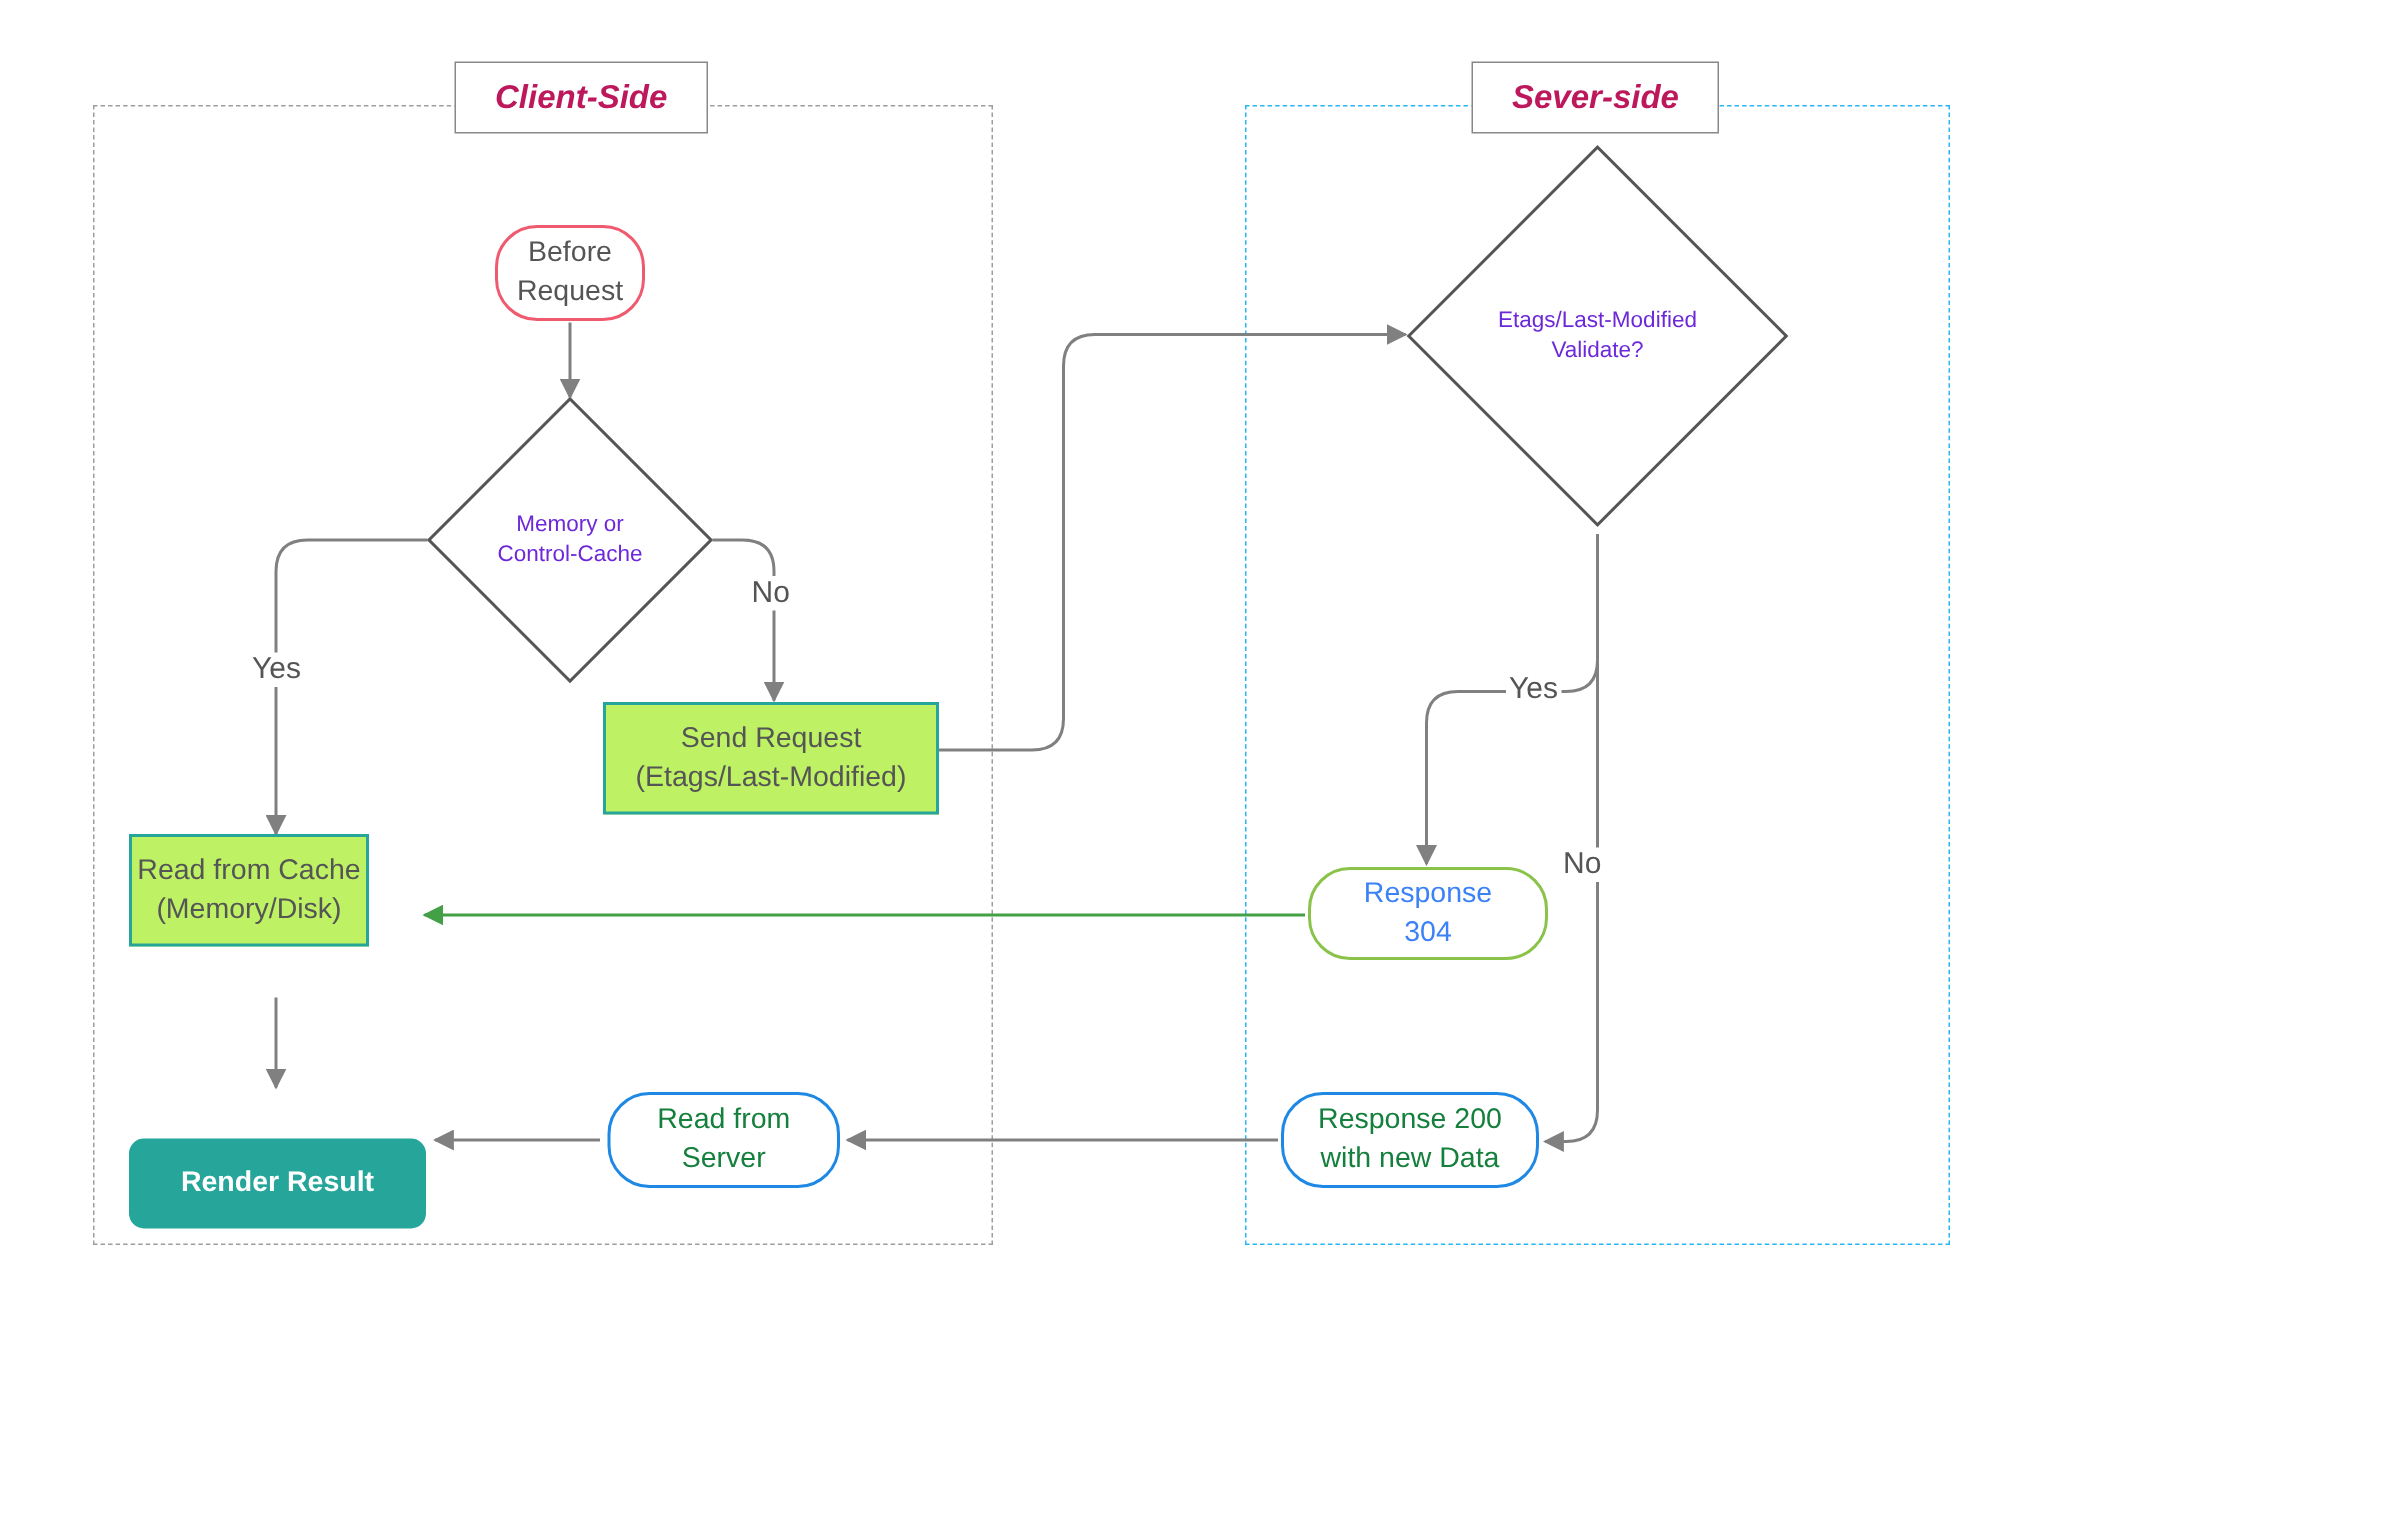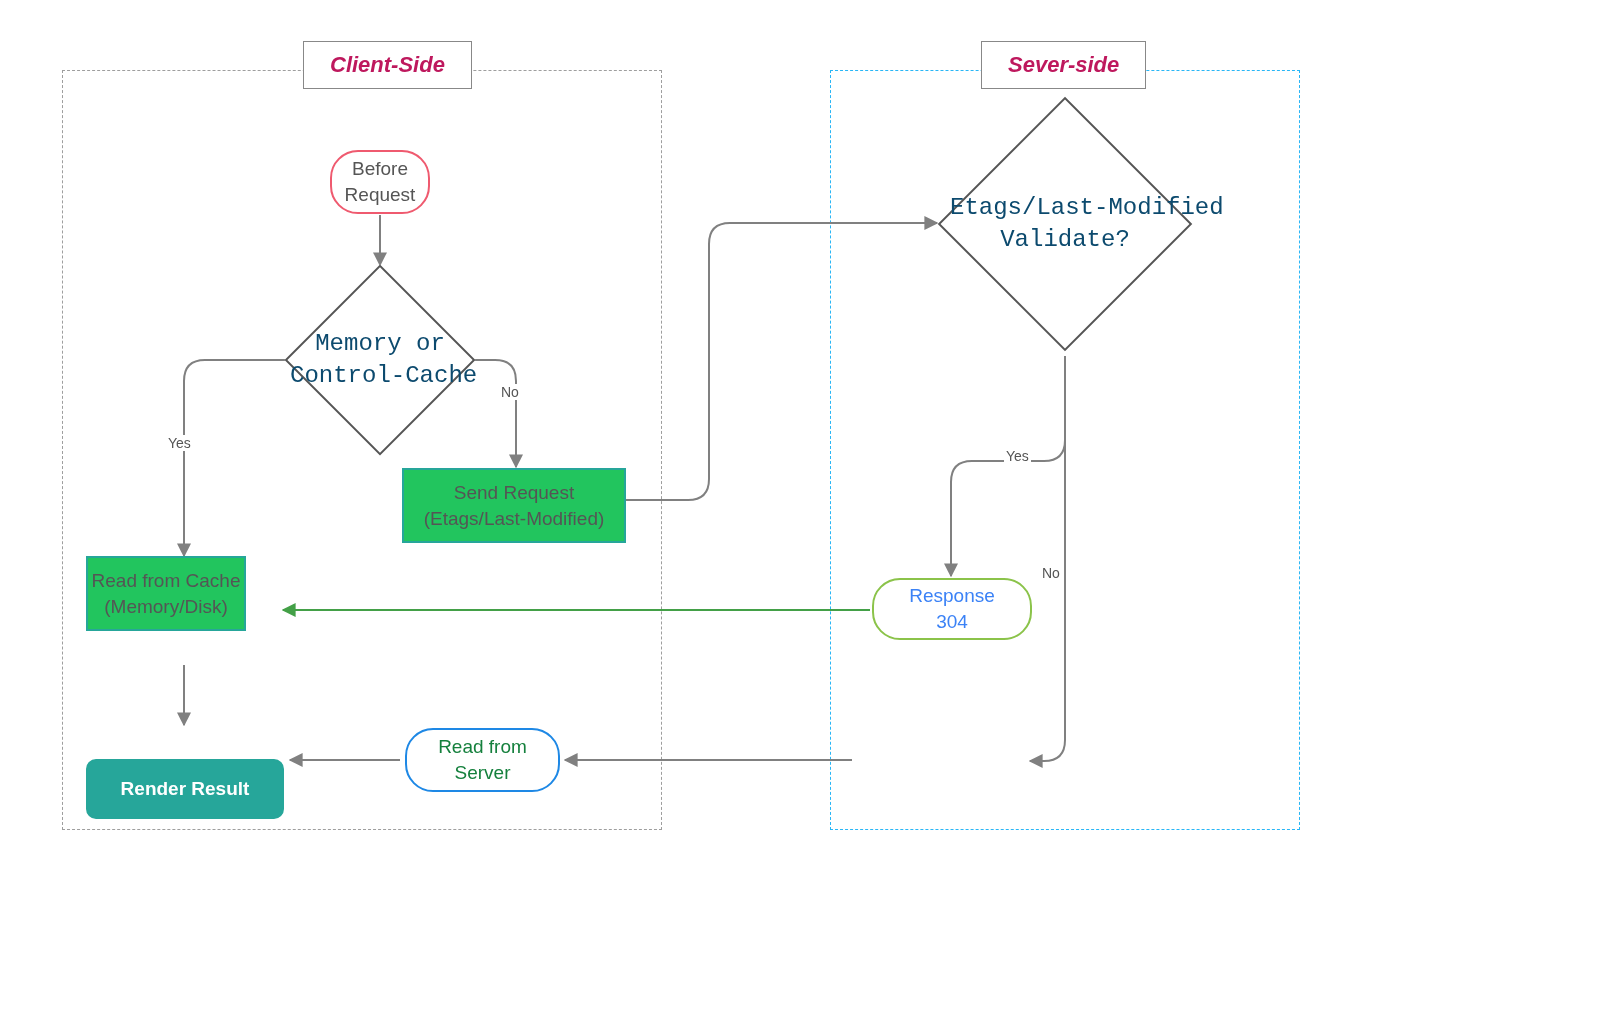--- a/index.html
+++ b/index.html
@@ -66,21 +66,21 @@
     padding: 8px 20px;
     background: #fff;
   }
   .term.red   { border-color: #ef5a6f; }
   .term.green { border-color: #8bc34a; color: #3b82f6; font-weight: 500;}
   .term.blue  { border-color: #1E88E5; color: #15803d; }
 
   
   .proc {
     border: 2px solid #26a69a;
-    background: #22c55e;
+    background: #bef264;
     padding: 10px 16px;
   }
   .proc.filled {
     background: #26a69a;
     color: #fff;
     border-radius: 10px;
     font-weight: 600;
     margin-top: 29px;
   }
 
@@ -95,32 +95,31 @@
     transform: translate(-50%, -50%) rotate(45deg);
     border: 2px solid #555;
     background: #fff;
   }
   .decision .dlabel {
     position: absolute;
     left: 50%; top: 50%;
     transform: translate(-50%, -50%);
     width: 180px;
     text-align: center;
-    font-size: 24px;
-    color: #0c4a6e;
-    font-family: Liberation Mono, monospace;
+    font-size: 15px;
+    color: #6d28d9;
   }
   .decision.big { width: 260px; height: 260px; }
   .decision.big .diamond { width: 180px; height: 180px; }
   .decision.big .dlabel { width: 230px; }
 
   
   .elabel {
     position: absolute;
-    font-size: 14px;
+    font-size: 20px;
     color: #555;
     background: #fff;
     padding: 0 2px;
   }
   svg.edges {
     position: absolute;
     left:0; top:0;
     width: 1400px; height: 900px;
     pointer-events: none;
   }
@@ -201,19 +200,23 @@
   <div class="node decision big" style="left:935px; top:94px;">
     <div class="diamond"></div>
     <div class="dlabel" style="white-space:pre;">Etags/Last-Modified
 Validate?</div>
   </div>
 
   <div class="node term green" style="left:872px; top:578px; width:160px; height:62px;">
     <span>Response 304</span>
   </div>
 
+  <div class="node term blue" style="left:854px; top:728px; width:172px; height:64px;">
+    <span style="white-space:pre;">Response 200
+with new Data</span>
+  </div>
 
   <div class="elabel" style="left:166px; top:435px;">Yes</div>
   <div class="elabel" style="left:499px; top:384px;">No</div>
   <div class="elabel" style="left:1004px; top:448px;">Yes</div>
   <div class="elabel" style="left:1040px; top:565px;">No</div>
 
 </div>
 
 </body></html>

